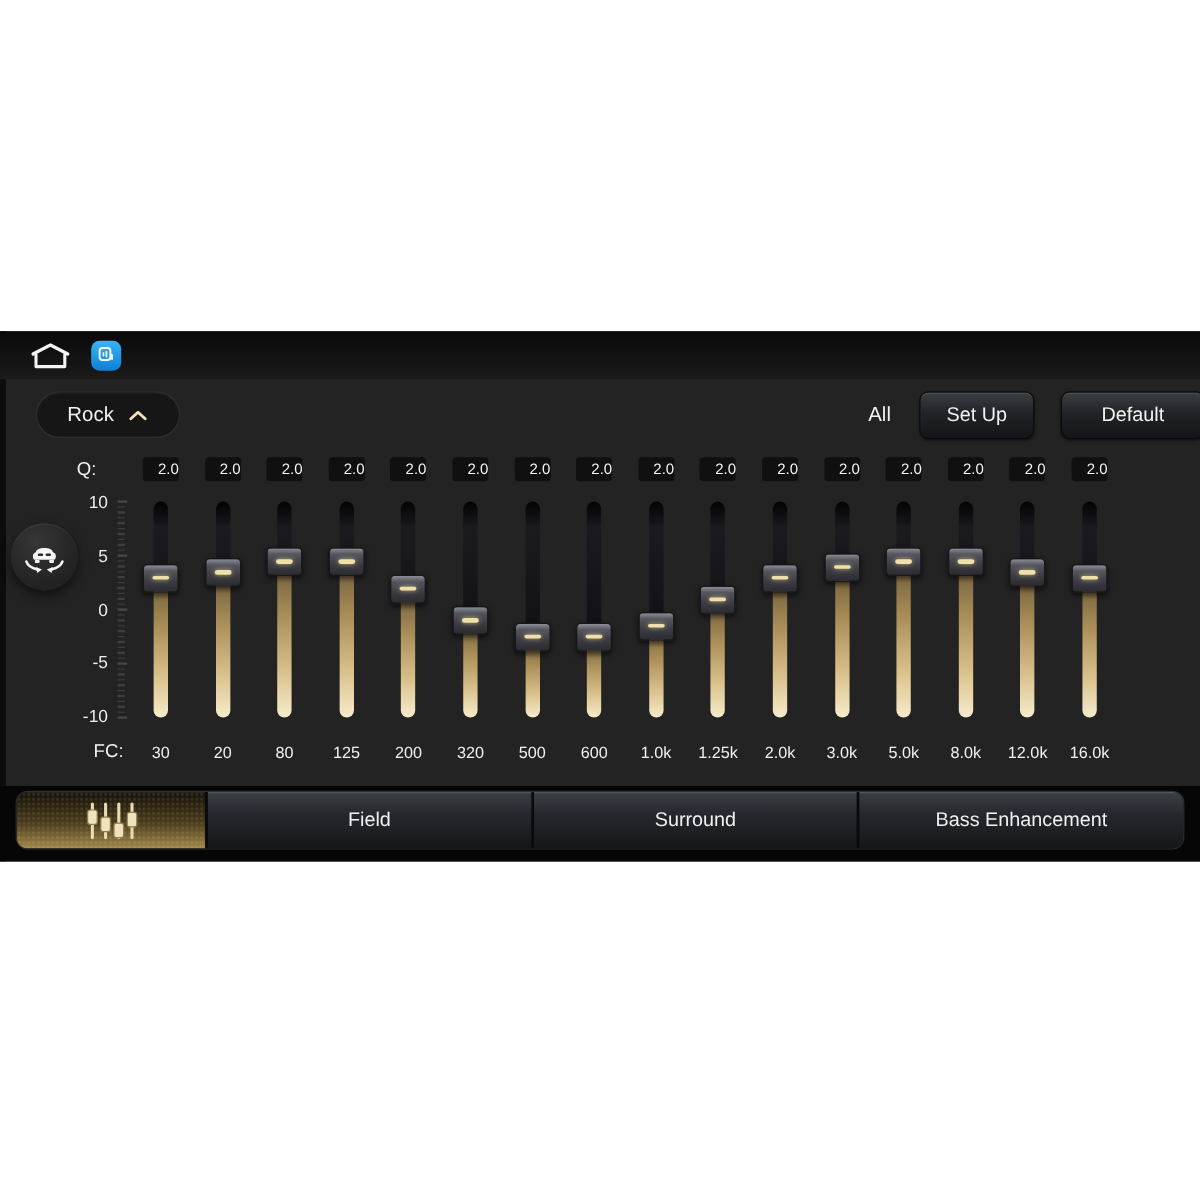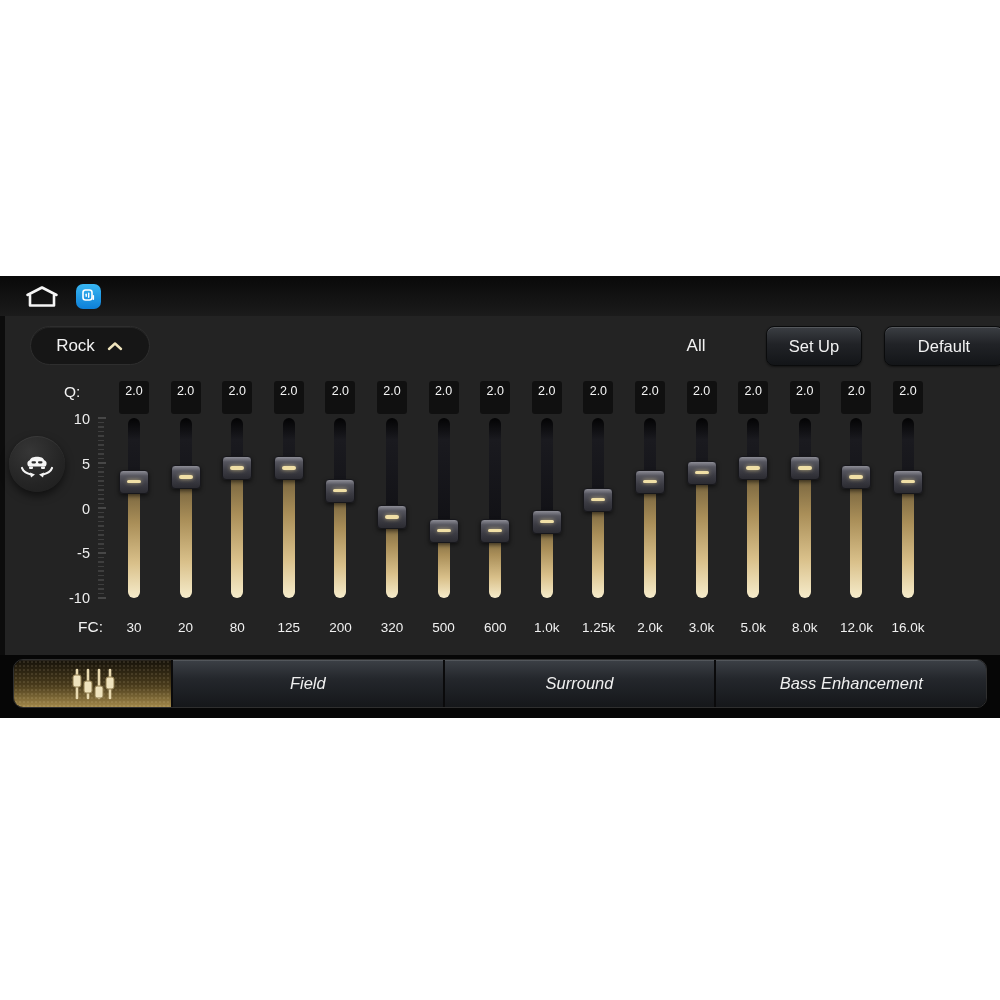--- a/index.html
+++ b/index.html
@@ -19,62 +19,62 @@
   .sb-vol{font-size:17px;}
   .app-icon{width:25px;height:25px;border-radius:7px;
             background:linear-gradient(180deg,#38b6f2,#0d7fd8);
             display:flex;align-items:center;justify-content:center;font-size:9px;font-weight:bold;color:#fff;}
   .icon-btn{display:flex;align-items:center;justify-content:center;}
 
   
   .preset-pill{position:absolute;left:30px;top:50px;width:120px;height:39px;border-radius:20px;
                background:#161616;border:1px solid #2e2e2e;box-shadow:inset 0 1px 0 rgba(255,255,255,.06);
                display:flex;align-items:center;justify-content:center;gap:11px;font-size:17px;box-sizing:border-box;}
-  .all-label{position:absolute;left:674px;top:50px;width:44px;height:39px;line-height:39px;
+  .all-label{position:absolute;left:711px;top:50px;width:44px;height:39px;line-height:39px;
              text-align:center;font-size:17px;}
   .hdr-btn{position:absolute;top:50px;height:40px;border-radius:8px;
            background:linear-gradient(180deg,#3b3e43,#212327 45%,#131518);
            border:1px solid #0a0b0c;box-shadow:inset 0 1px 0 rgba(255,255,255,.14),0 1px 2px rgba(0,0,0,.45);
            color:#f2f2f2;font-size:16.5px;font-family:"Liberation Sans",sans-serif;}
   .btn-setup{left:766px;width:96px;}
   .btn-default{left:884px;width:120px;}
 
   
   .q-row-label{position:absolute;left:64px;top:106px;height:20px;line-height:20px;font-size:15.5px;}
   .fc-row-label{position:absolute;left:78px;top:342px;height:18px;line-height:18px;font-size:15.5px;}
 
   
   .scale-label{position:absolute;width:50px;text-align:right;font-size:14.5px;color:#ededed;}
   .tick{position:absolute;left:98px;width:6px;height:1.5px;background:#3e3e3e;}
   .tick.big{width:8px;background:#474747;}
 
   
   .band-col{position:absolute;top:105px;width:52px;height:262px;}
-  .q-badge{position:absolute;left:11px;top:0;width:30px;height:33px;background:#101010;border-radius:3px;
-           color:#f5f5f5;font-size:12.5px;text-align:center;line-height:20px;}
+  .q-badge{position:absolute;left:11px;top:0;width:30px;height:20px;background:#101010;border-radius:3px;
+           color:#f5f5f5;font-size:12.5px;text-align:right;line-height:20px;}
   .track{position:absolute;left:0;top:37px;width:52px;height:180px;}
   .track-dark{position:absolute;left:20px;top:0;width:12px;height:180px;border-radius:6px;
               background:linear-gradient(180deg,#030304,#1a1a1f 12%,#0c0c10 85%,#101014);}
   .track-gold{position:absolute;left:20px;width:12px;border-radius:6px;
               background:linear-gradient(180deg,#6b5a38,#a98e58 35%,#d9c08a 70%,#f6eccb 100%);}
   .handle{position:absolute;left:11px;width:30px;height:24px;border-radius:4px;
           background:linear-gradient(180deg,#8d8d96 0%,#55555e 22%,#3c3c44 60%,#2b2b31 100%);
           border:1px solid #17171b;box-sizing:border-box;box-shadow:0 2px 4px rgba(0,0,0,.55);}
   .handle-dash{position:absolute;left:7px;top:9px;width:14px;height:3.5px;border-radius:2px;
                background:#f0dfa6;box-shadow:0 0 4px rgba(240,220,150,.7);}
   .fc-freq{position:absolute;left:-14px;top:239px;width:80px;text-align:center;font-size:13.5px;color:#f0f0f0;}
 
   
   .car-button{position:absolute;left:9px;top:160px;width:56px;height:56px;border-radius:50%;
               background:radial-gradient(circle at 38% 28%,#363636,#242424 62%,#1d1d1d);
               box-shadow:0 4px 9px rgba(0,0,0,.55),inset 0 1px 0 rgba(255,255,255,.06);
               display:flex;align-items:center;justify-content:center;}
 
   
-  .tab-band{position:absolute;left:0;right:0;top:379px;height:63px;background:#060606;font-style:italic;}
+  .tab-band{position:absolute;left:0;right:0;top:379px;height:63px;background:#060606;}
   .tabbar{position:absolute;left:13px;top:4px;width:974px;height:49px;border-radius:10px;
           overflow:hidden;display:flex;border:1px solid #2f2f2f;box-sizing:border-box;}
   .tab{flex:1;display:flex;align-items:center;justify-content:center;font-size:16.5px;color:#f0f0f0;
        background:linear-gradient(180deg,#3c4046 0%,#24272c 40%,#15171a 100%);
        box-shadow:inset 0 1px 0 rgba(255,255,255,.12);border-left:2px solid #0a0a0b;cursor:default;}
   .tab:first-child{border-left:none;}
   .tab.active{flex:none;width:157px;
        background:radial-gradient(rgba(255,235,190,.10) 1px,transparent 1.4px),
                   linear-gradient(180deg,#16120a 0%,#4a3c1c 55%,#a2884a 100%);
        background-size:4px 4px,auto;box-shadow:inset 0 1px 0 rgba(255,255,255,.08);}

